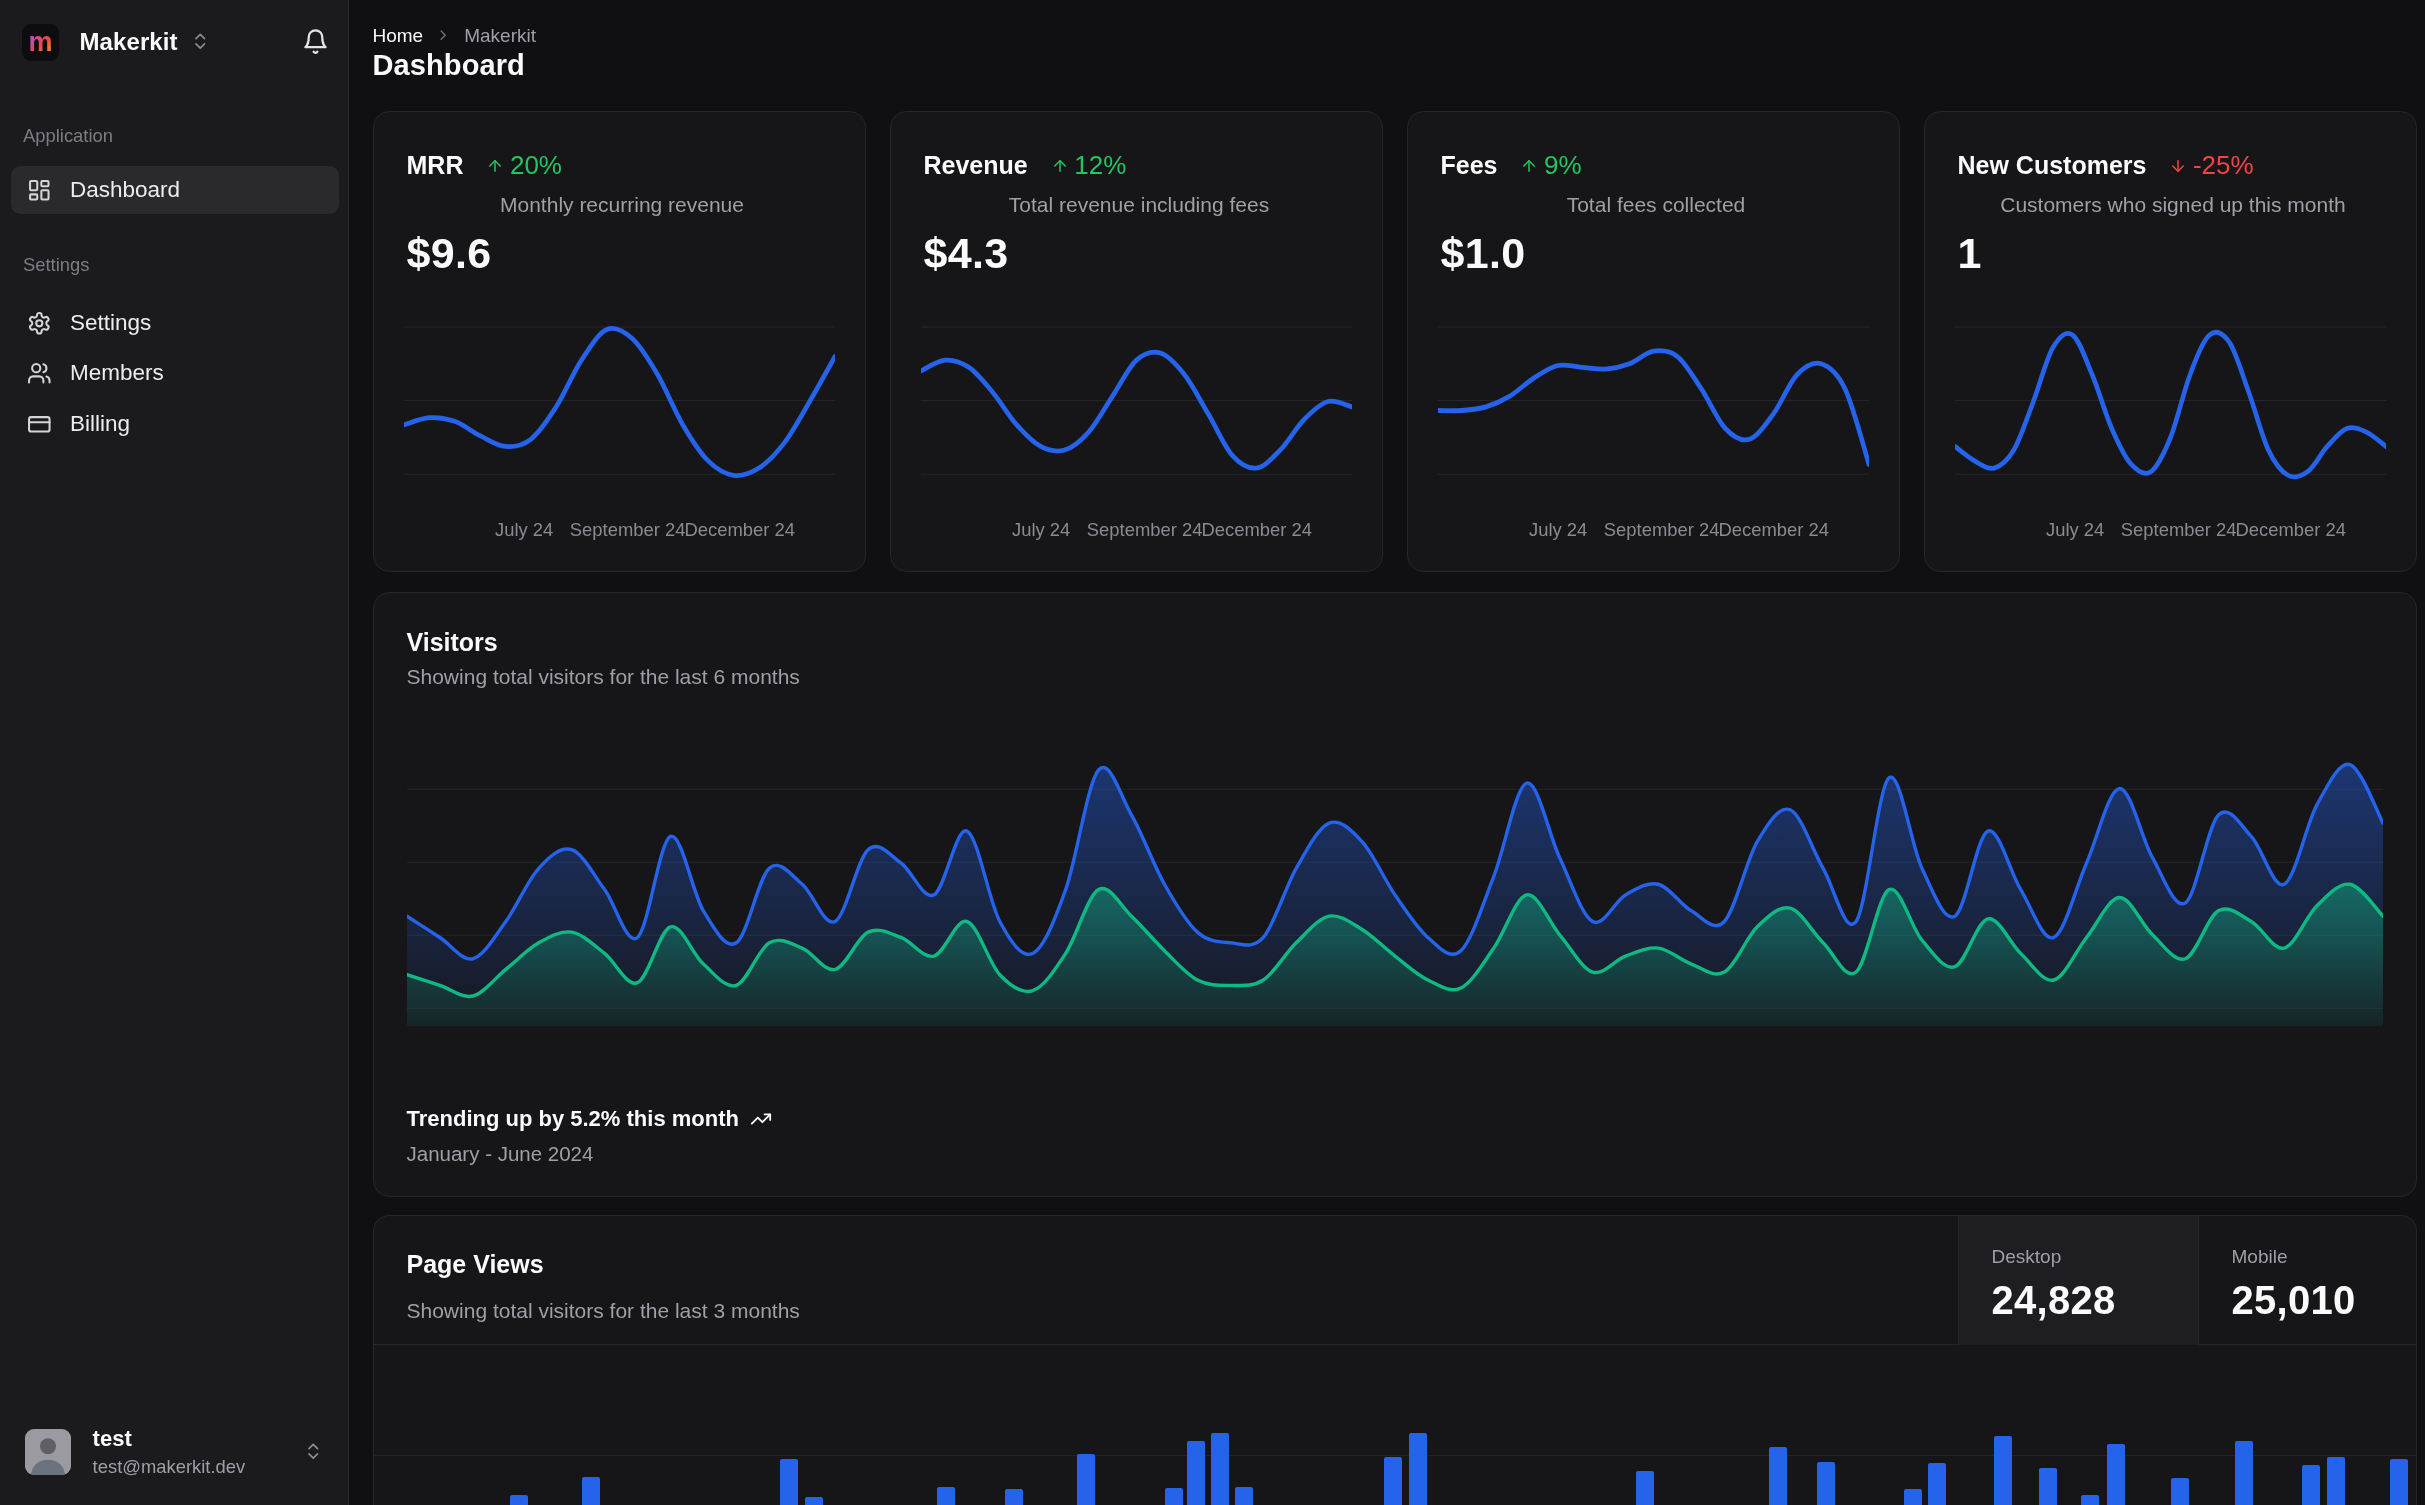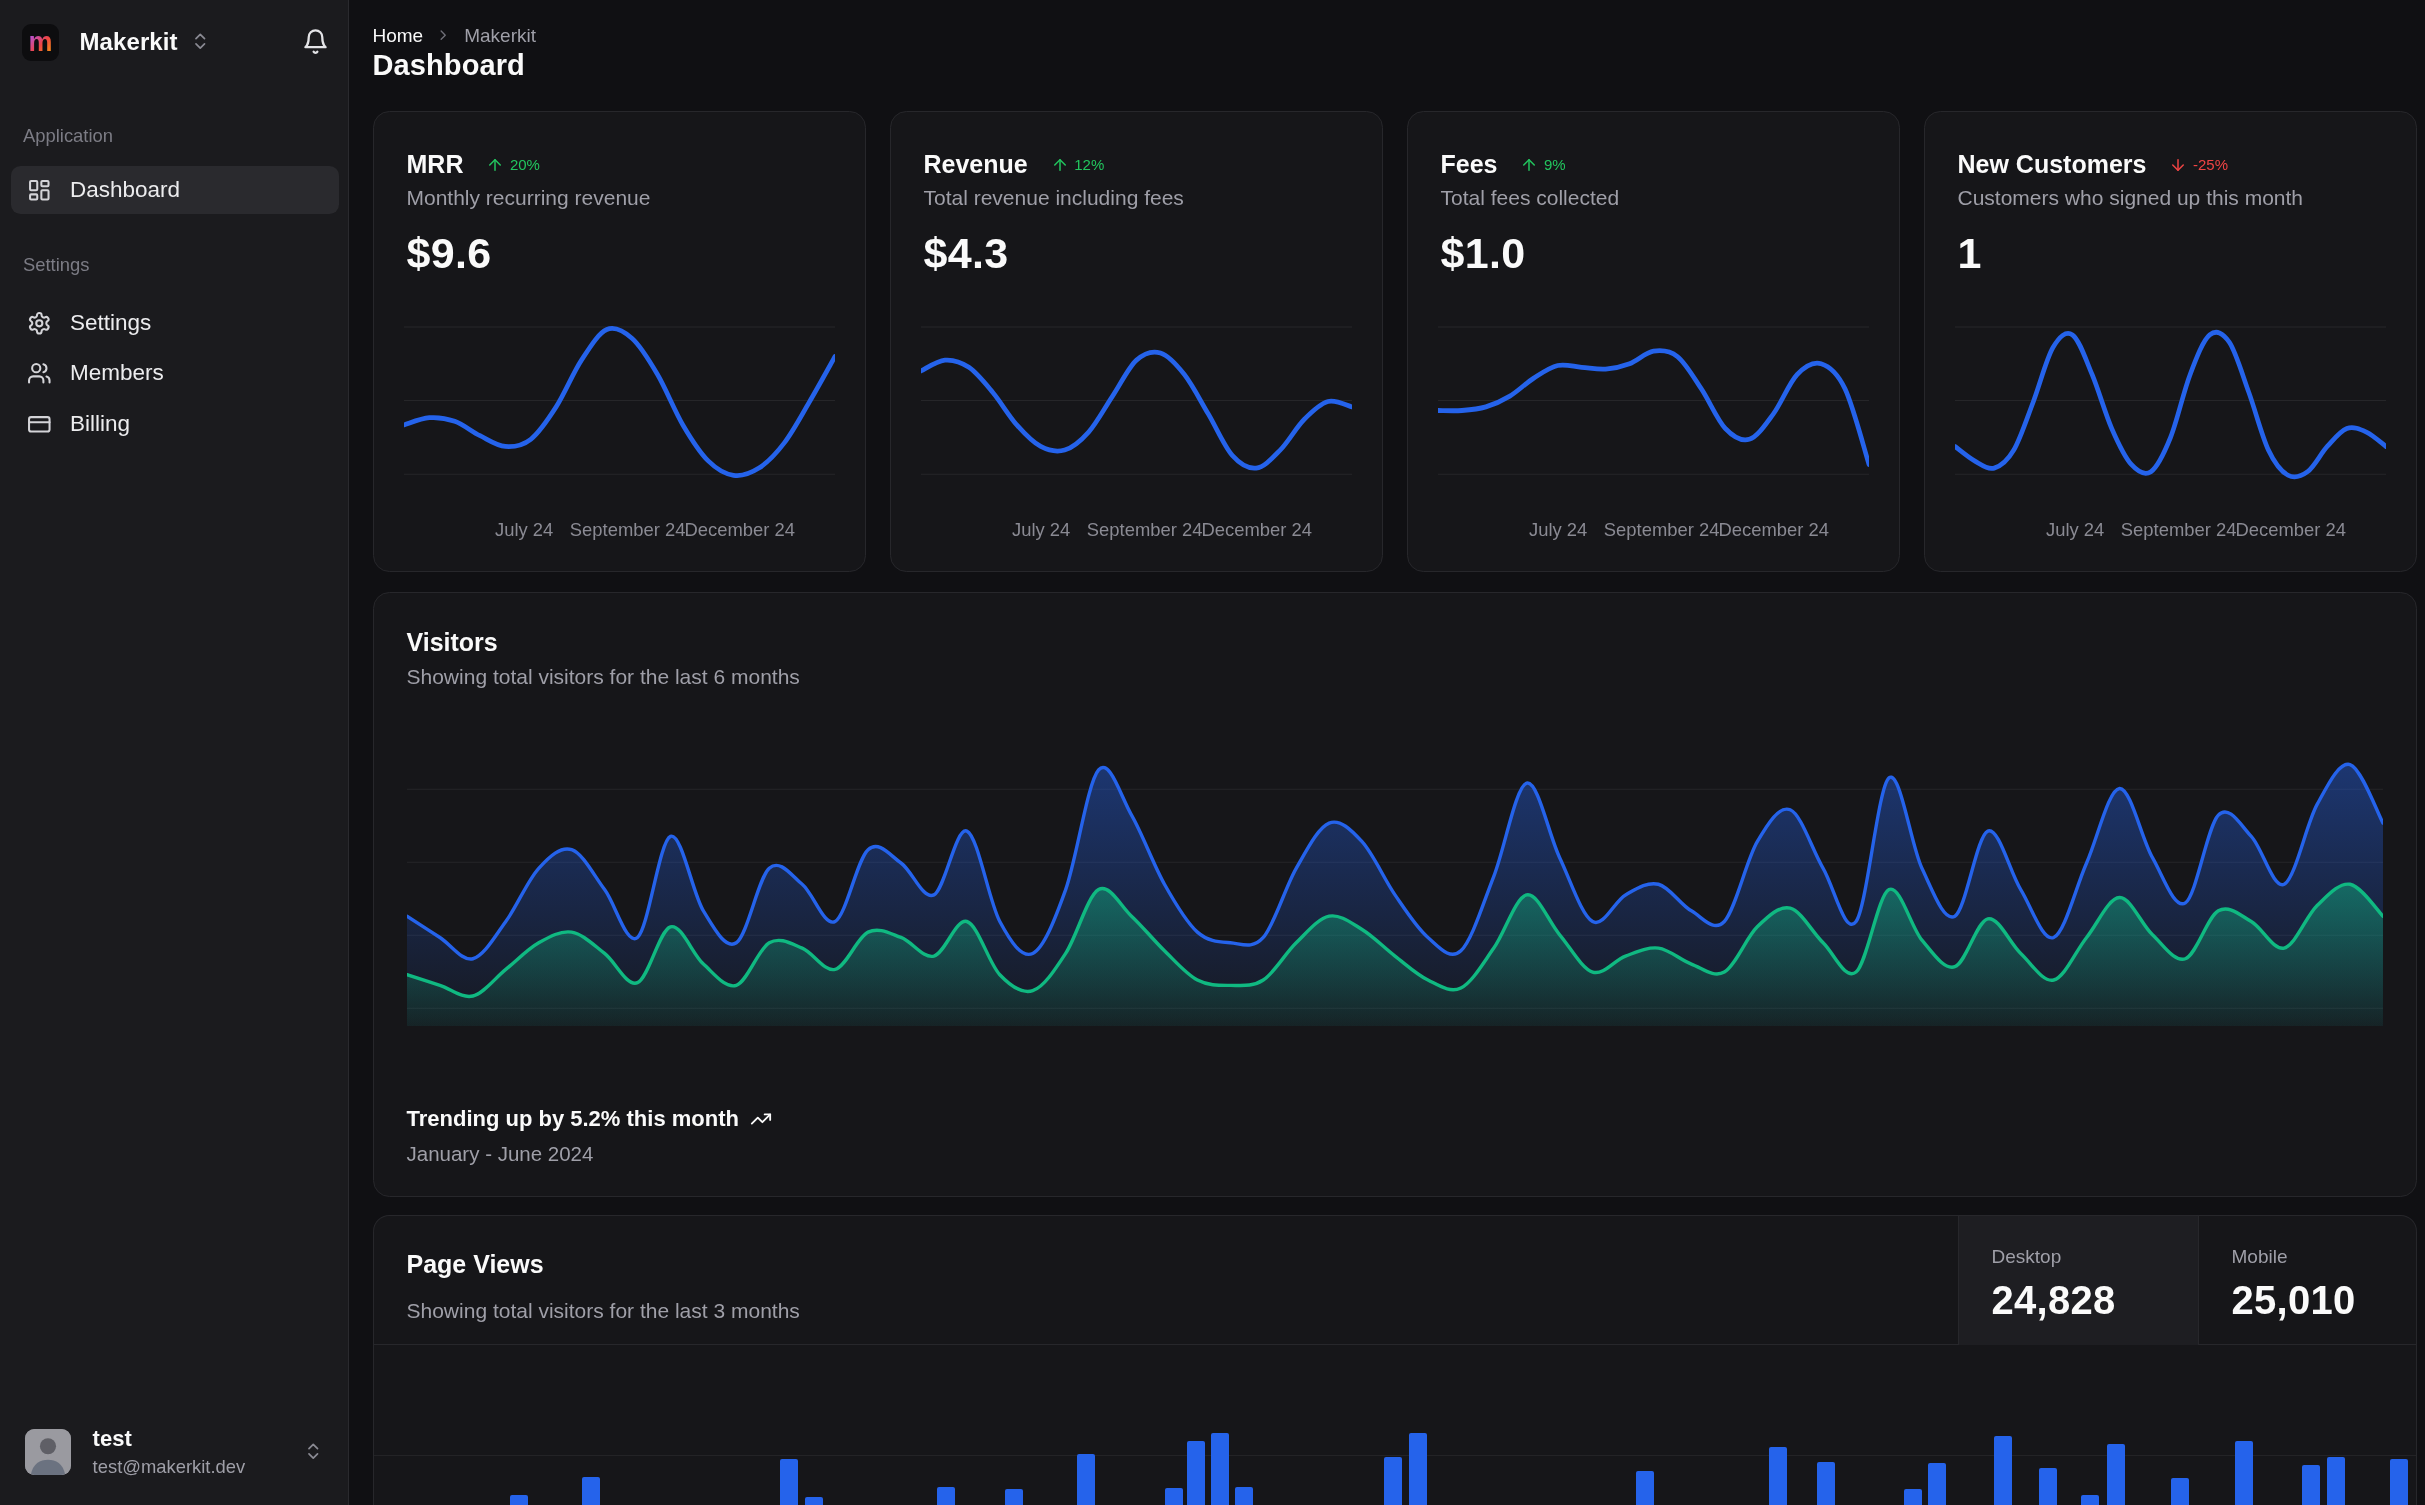--- a/index.html
+++ b/index.html
@@ -39,23 +39,23 @@
   .crumb-cur { color:#9f9fa8; }
   .page-title { position:absolute; left:22.5px; top:49px; font-size:29px; font-weight:700; letter-spacing:0.1px; }
 
   .card { background:#161619; border:0.7px solid #27272b; border-radius:16.4px; }
 
   
   #stats { position:absolute; left:22.5px; top:111px; width:2044px; display:flex; gap:24px; }
   .stat-card { position:relative; flex:1 1 0; height:461px; }
   .stat-head { position:absolute; top:38px; left:33px; right:33px; display:flex; align-items:center; gap:23px; }
   .stat-title { font-size:25px; font-weight:600; }
-  .trend { display:flex; align-items:center; gap:5.5px; font-size:15px; }
+  .trend { display:flex; align-items:center; gap:5.5px; font-size:26px; }
   .trend.up { color:#22c55e; } .trend.down { color:#ef4444; }
-  .stat-desc { position:absolute; top:74px; left:33px; right:27px; font-size:21px; color:#9f9fa8; }
+  .stat-desc { position:absolute; top:81px; left:33px; right:27px; font-size:21px; color:#9f9fa8;text-align:center; }
   .stat-value { position:absolute; top:117px; left:33px; font-size:43px; font-weight:700; letter-spacing:0.3px; }
   .spark-wrap { position:absolute; left:30px; right:30px; top:199px; height:199px; }
   .spark-wrap svg { width:100%; height:100%; display:block; }
   .spark-labels { position:absolute; left:30px; right:30px; top:407px; height:23px; }
   .spark-labels span { position:absolute; transform:translateX(-50%); font-size:18.4px; color:#8a8a93; white-space:nowrap; }
 
   
   #visitors { position:absolute; left:22.5px; top:592px; width:2044px; height:605px; }
   .v-title { position:absolute; top:35px; left:33px; font-size:25px; font-weight:700; }
   .v-sub { position:absolute; top:72px; left:33px; font-size:21px; color:#9f9fa8; }

